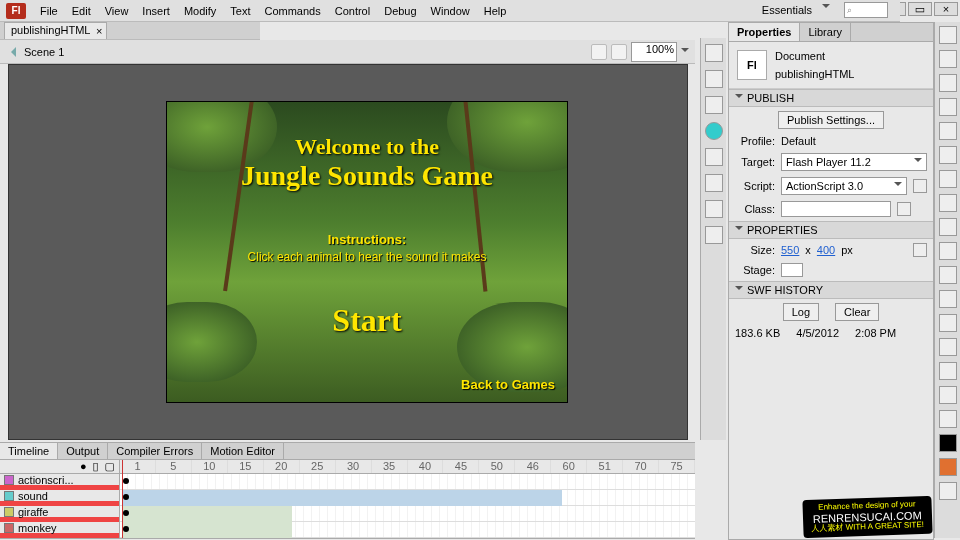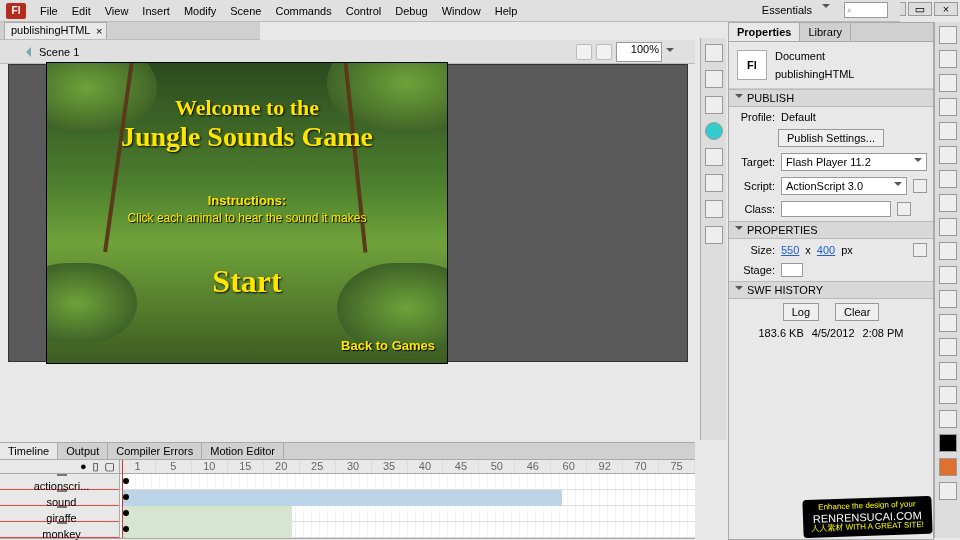--- a/index.html
+++ b/index.html
@@ -18,28 +18,28 @@
 .essentials .caret { border:4px solid transparent; border-top-color:#555; margin-top:2px;}
 .search { position:absolute; top:2px; right:72px; width:44px; height:16px; border:1px solid #999; background:#fff; display:flex; align-items:center; }
 .search span { color:#888; font-size:9px; padding-left:2px;}
 
 
 .doctab-row { position:absolute; top:22px; left:0; right:700px; height:18px; background:#d0d0d0; border-bottom:1px solid #bbb; display:flex; padding-left:4px;}
 .doctab { background:#e9e9e9; border:1px solid #aaa; border-bottom:none; padding:1px 16px 1px 6px; font-size:11px; position:relative;}
 .doctab .x { position:absolute; right:4px; top:2px; }
 
 
-.scenebar { position:absolute; top:40px; left:0; width:695px; height:24px; background:#e0e0e0; border-bottom:1px solid #bbb; display:flex; align-items:center; padding:0 21px; gap:8px;}
+.scenebar { position:absolute; top:40px; left:0; width:695px; height:24px; background:#e0e0e0; border-bottom:1px solid #bbb; display:flex; align-items:center; padding:0 6px; gap:8px;}
 .scenebar .arrow { width:0;height:0;border:5px solid transparent;border-right-color:#7aa;}
 .scenebar .zoom { margin-left:auto; display:flex; gap:4px; align-items:center;}
 .zoom-input { width:46px; height:20px; border:1px solid #999; background:#fff; text-align:right; padding-right:2px;}
 .scenebar .ico { width:16px;height:16px;border:1px solid #bbb;border-radius:2px;background:#f2f2f2;}
 
 
-.stage-wrap { position:absolute; top:64px; left:8px; width:680px; height:298px; background:#5a5a5a; display:flex; align-items:center; border:1px solid #333;padding-left:38px;}
+.stage-wrap { position:absolute; top:64px; left:8px; width:680px; height:376px; background:#5a5a5a; display:flex; align-items:center; justify-content:center; border:1px solid #333;padding-left:38px;}
 .stage { width:400px; height:300px; background:linear-gradient(#2b4a1f,#4d7e2e 40%,#6fa23a 60%,#3c5c21); position:relative; overflow:hidden; box-shadow:0 0 0 1px #000;}
 .jleaf { position:absolute; border-radius:50%/60%; background:radial-gradient(#6fa23a,#2b4a1f);}
 .l1{width:140px;height:90px;top:-20px;left:-30px;}
 .l2{width:160px;height:100px;top:-30px;right:-40px;}
 .l3{width:120px;height:80px;bottom:20px;left:-30px;}
 .l4{width:140px;height:90px;bottom:10px;right:-30px;}
 .vine{position:absolute;width:4px;height:200px;background:#5a3a1a;top:-10px;}
 .v1{left:70px;transform:rotate(8deg);}
 .v2{right:90px;transform:rotate(-6deg);}
 .stage .title,.stage .title2{position:absolute;width:100%;text-align:center;color:#ffe600;font-family:Georgia,serif;font-weight:bold;text-shadow:1px 1px 2px #000;}
@@ -80,21 +80,21 @@
 .wrench{width:14px;height:14px;border:1px solid #999;background:#eee;}
 
 
 .timeline { position:absolute; left:0; top:442px; width:695px; height:96px; background:#e8e8e8; border-top:1px solid #aaa; display:flex; flex-direction:column;}
 .tl-tabs{display:flex;background:#d0d0d0;border-bottom:1px solid #aaa;}
 .tl-tab{padding:2px 8px;border-right:1px solid #aaa;}
 .tl-tab.active{background:#e8e8e8;}
 .tl-body{flex:1;display:flex;}
 .tl-layers{width:120px;border-right:1px solid #aaa;display:flex;flex-direction:column;}
 .tl-layer-head{height:14px;border-bottom:1px solid #aaa;display:flex;justify-content:flex-end;gap:6px;padding-right:4px;font-size:9px;}
-.tl-layer{height:16px;border-bottom:1px solid #ef4444;display:flex;align-items:center;gap:4px;padding-left:4px;flex-direction:column;}
+.tl-layer{height:16px;border-bottom:5px solid #ef4444;display:flex;align-items:center;gap:4px;padding-left:4px;}
 .tl-layer .sq{width:10px;height:10px;border:1px solid #777;}
 .tl-frames{flex:1;position:relative;overflow:hidden;}
 .frame-ruler{height:14px;border-bottom:1px solid #aaa;display:flex;font-size:9px;color:#666;}
 .frame-ruler span{width:36px;text-align:center;border-right:1px solid #ddd;}
 .frame-row{height:16px;border-bottom:1px solid #ddd;position:relative;background:repeating-linear-gradient(90deg,#fff 0,#fff 7px,#f2f2f2 7px,#f2f2f2 8px);}
 .keyframe{position:absolute;top:4px;width:6px;height:6px;border-radius:50%;background:#000;}
 .kf1{left:3px;}
 .frame-row .span{position:absolute;top:0;left:2px;height:16px;background:#d6e4d0;}
 .playhead{position:absolute;top:0;left:2px;width:1px;height:100%;background:#c33;}
 .tl-controls{height:16px;border-top:1px solid #aaa;display:flex;align-items:center;gap:6px;padding:0 6px;font-size:10px;}
@@ -113,21 +113,21 @@
   <div>×</div>
 </div>
 
 <div class="menubar">
   <div class="logo">Fl</div>
   <span class="mi">File</span>
   <span class="mi">Edit</span>
   <span class="mi">View</span>
   <span class="mi">Insert</span>
   <span class="mi">Modify</span>
-  <span class="mi">Scene</span>
+  <span class="mi">Text</span>
   <span class="mi">Commands</span>
   <span class="mi">Control</span>
   <span class="mi">Debug</span>
   <span class="mi">Window</span>
   <span class="mi">Help</span>
 </div>
 <div class="essentials">
   <span class="lbl">Essentials</span>
   <span class="caret"></span>
 </div>
@@ -215,26 +215,26 @@
       <span>Document</span>
       <span>publishingHTML</span>
     </div>
   </div>
 
   <div class="section-head">
       <span class="tw"></span>
       <span>PUBLISH</span>
     </div>
   <div class="section-body">
+    <div class="row" style="justify-content:center;">
+        <div class="btn">Publish Settings...</div>
+      </div>
     <div class="row">
         <label>Profile:</label>
         <span>Default</span>
-      </div>
-    <div class="row" style="justify-content:center;">
-        <div class="btn">Publish Settings...</div>
       </div>
     <div class="row">
         <label>Target:</label>
         <div class="select">
           <span>Flash Player 11.2</span>
           <span class="caret"></span>
         </div>
       </div>
     <div class="row">
         <label>Script:</label>
@@ -272,21 +272,21 @@
 
   <div class="section-head">
       <span class="tw"></span>
       <span>SWF HISTORY</span>
     </div>
   <div class="section-body">
     <div class="row" style="justify-content:center;gap:16px;">
         <div class="btn">Log</div>
         <div class="btn">Clear</div>
       </div>
-    <div class="row" style="gap:8px;justify-content:center;">
+    <div class="row" style="gap:16px;">
         <span>183.6 KB</span>
         <span>4/5/2012</span>
         <span>2:08 PM</span>
       </div>
   </div>
 </div>
 
 <div class="timeline">
   <div class="tl-tabs">
     <div class="tl-tab active">Timeline</div>
@@ -326,21 +326,21 @@
           <span>15</span>
           <span>20</span>
           <span>25</span>
           <span>30</span>
           <span>35</span>
           <span>40</span>
           <span>45</span>
           <span>50</span>
           <span>46</span>
           <span>60</span>
-          <span>92</span>
+          <span>51</span>
           <span>70</span>
           <span>75</span>
       </div>
       <div class="frame-row">
           <div class="keyframe kf1"></div>
         </div>
       <div class="frame-row">
           <div class="span" style="width:440px;background:#bcd4e8;"></div>
           <div class="keyframe kf1"></div>
         </div>

